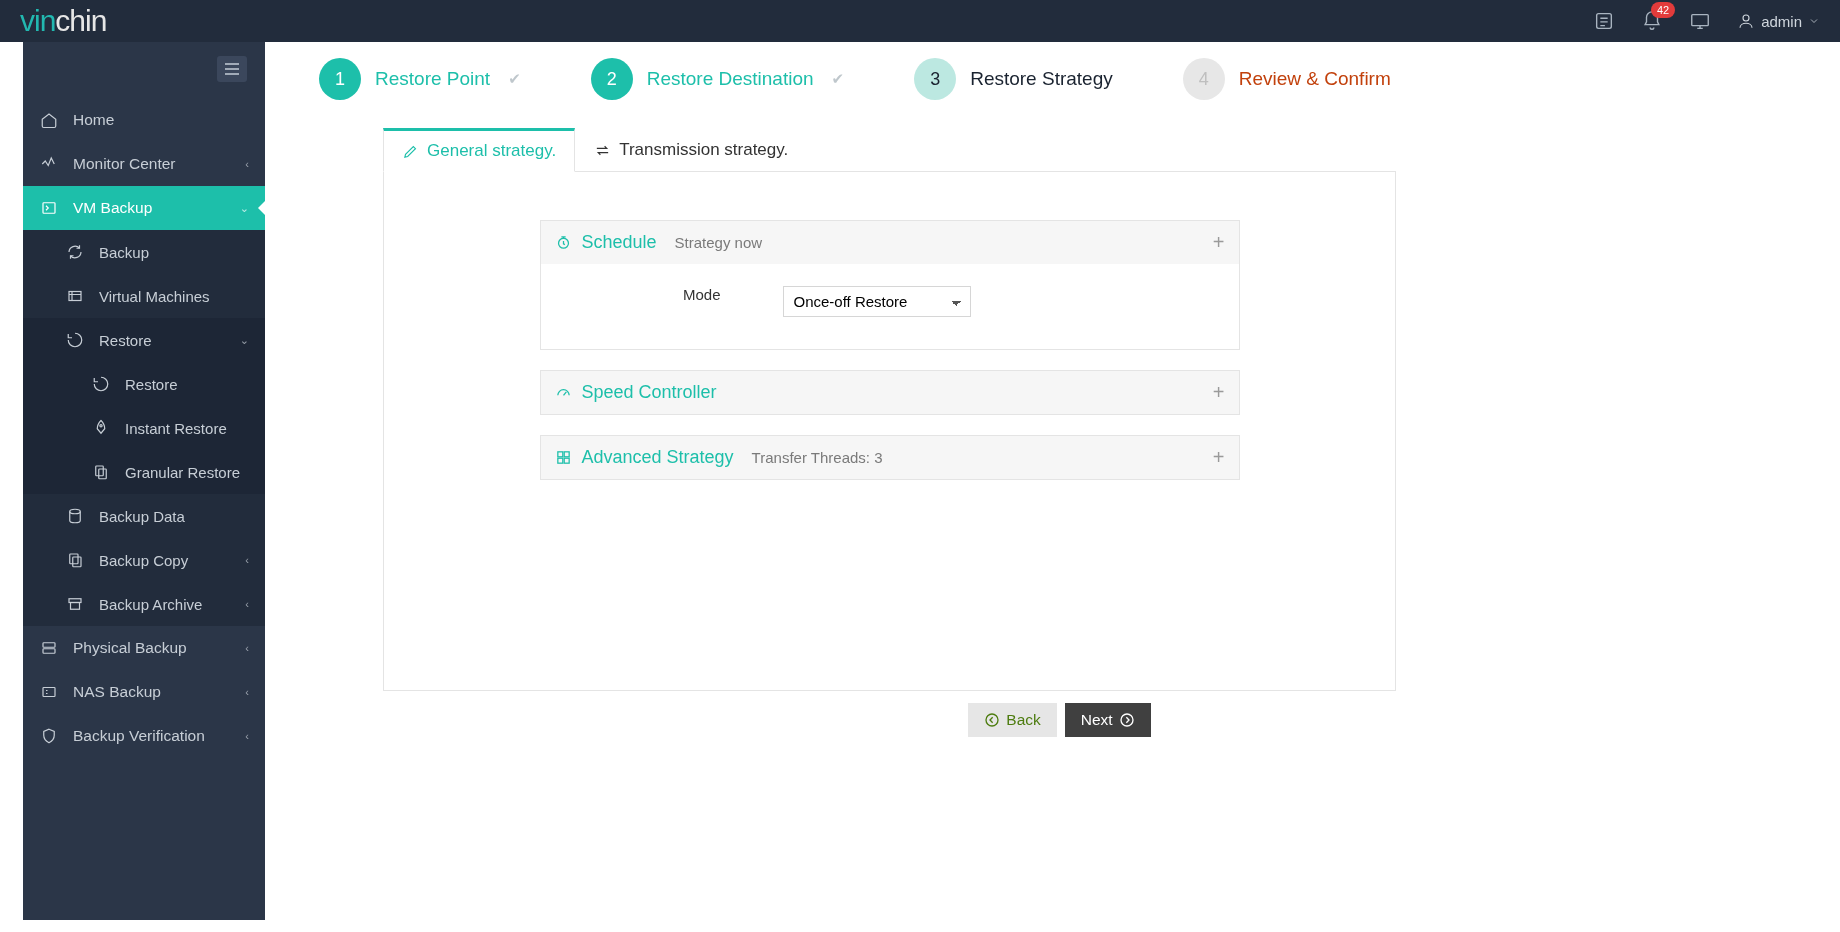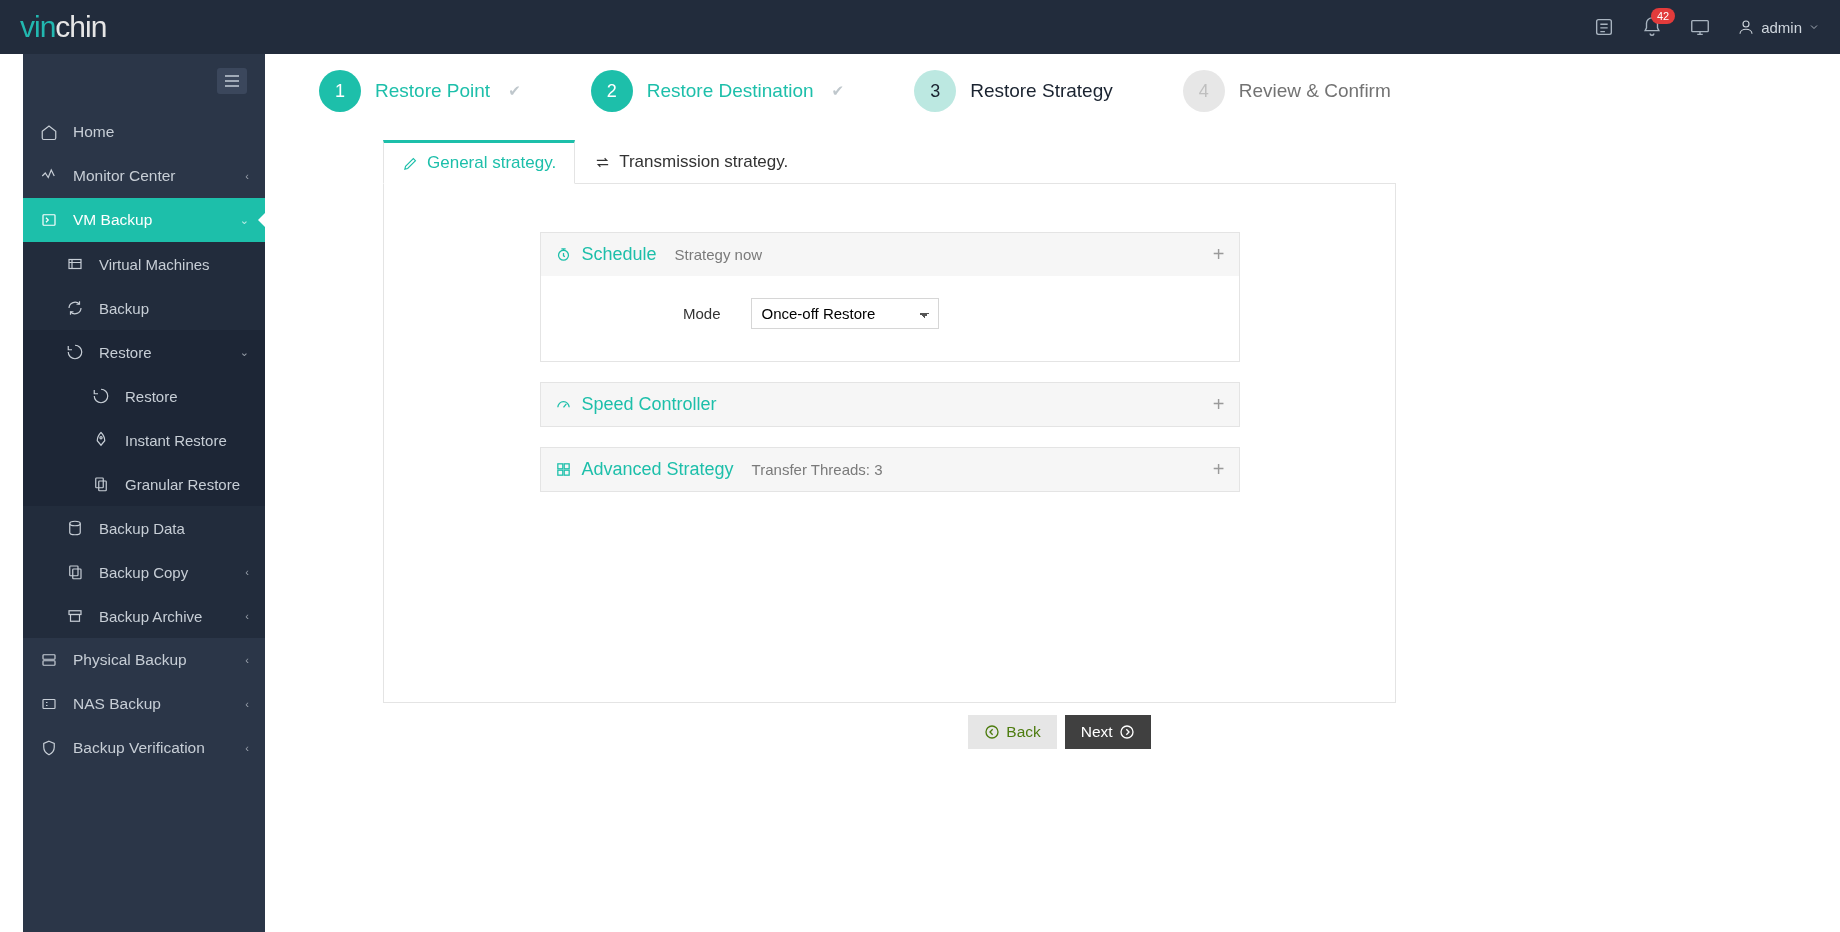--- a/index.html
+++ b/index.html
@@ -1,19 +1,19 @@
 <!DOCTYPE html>
 <html><head>
 <meta charset="utf-8">
 <style>
   * { box-sizing: border-box; margin: 0; padding: 0; }
   body { font-family: "Segoe UI", Arial, sans-serif; background: #fff; color: #333; height: 932px; width: 1840px; overflow: hidden; }
   
   
-  .topbar { background: #222c3c; height: 54px; display: flex; align-items: center; padding: 0 20px; color: #cfd6dd; }
+  .topbar { background: #222c3c; height: 42px; display: flex; align-items: center; padding: 0 20px; color: #cfd6dd; }
   .logo { font-size: 30px; font-weight: 300; letter-spacing: -1px; }
   .logo .v { color: #22b8b0; font-weight: 400; }
   .logo .rest { color: #e6e6e6; }
   .topbar-spacer { flex: 1; }
   .topbar-icons { display: flex; align-items: center; gap: 26px; }
   .tb-icon { width: 22px; height: 22px; display: inline-flex; align-items: center; justify-content: center; cursor: pointer; position: relative; }
   .tb-icon svg { stroke: #a9b4c0; fill: none; stroke-width: 1.5; }
   .tb-badge { position: absolute; top: -8px; right: -12px; background: #e23b3b; color: #fff; font-size: 11px; border-radius: 9px; padding: 1px 6px; line-height: 14px; }
   .tb-user { display: flex; align-items: center; gap: 6px; cursor: pointer; color: #cfd6dd; font-size: 15px; }
   .tb-user svg { stroke: #cfd6dd; fill: none; stroke-width: 1.5; }
@@ -47,42 +47,42 @@
   
   .steps { display: flex; gap: 70px; margin-top: 16px; margin-bottom: 0; }
   .step { display: flex; align-items: center; gap: 14px; }
   .step-circle { width: 42px; height: 42px; border-radius: 50%; display: flex; align-items: center; justify-content: center; font-size: 18px; font-weight: 400; }
   .step.done .step-circle { background: #1dbfaa; color: #fff; }
   .step.current .step-circle { background: #bce8e1; color: #1a2330; }
   .step.future .step-circle { background: #e7e7e7; color: #bfbfbf; }
   .step-label { font-size: 19px; }
   .step.done .step-label { color: #1dbfaa; }
   .step.current .step-label { color: #1a2330; }
-  .step.future .step-label { color: #737373; }
+  .step.future .step-label { color: #c2410c; }
   .step-check { color: #bfc7cc; font-size: 15px; margin-left: 4px; }
   
   
   .strategy-tabs { display: flex; margin-top: 28px; margin-left: 64px; border-bottom: 1px solid #e4e4e4; width: 1013px; }
   .stab { padding: 10px 18px; font-size: 17px; color: #333; cursor: pointer; display: flex; align-items: center; gap: 8px; border: 1px solid transparent; border-bottom: none; }
   .stab.active { color: #1dbfaa; border: 1px solid #e4e4e4; border-bottom: 1px solid #fff; border-top: 3px solid #1dbfaa; margin-bottom: -1px; background: #fff; }
   .stab svg { width: 17px; height: 17px; stroke: currentColor; fill: none; stroke-width: 1.6; }
   
   
   .panel-box { border: 1px solid #e4e4e4; border-top: none; width: 1013px; margin-left: 64px; padding: 48px 7px 210px; }
   
   
   .section { width: 700px; margin: 0 auto 20px; border: 1px solid #e4e4e4; }
   .sec-header { background: #f6f6f6; padding: 10px 14px; display: flex; align-items: center; gap: 10px; cursor: pointer; }
   .sec-icon { color: #1dbfaa; display: inline-flex; }
   .sec-icon svg { width: 17px; height: 17px; stroke: currentColor; fill: none; stroke-width: 1.8; }
   .sec-title { color: #1dbfaa; font-size: 18px; }
   .sec-sub { color: #7a7a7a; font-size: 15px; margin-left: 8px; }
   .sec-plus { margin-left: auto; color: #9a9a9a; font-size: 20px; font-weight: 300; }
   .sec-body { padding: 22px 30px 32px; }
-  .form-row { display: flex; align-items: center; }
+  .form-row { display: flex; align-items: flex-start; gap: 32px; }
   .form-label { width: 180px; text-align: right; padding-right: 30px; font-size: 15px; color: #333; }
   .form-sel { border: 1px solid #d6d6d6; padding: 6px 28px 6px 10px; font-size: 15px; background: #fff; cursor: pointer; appearance: none; background-image: linear-gradient(45deg, transparent 50%, #555 50%), linear-gradient(135deg, #555 50%, transparent 50%); background-position: calc(100% - 14px) 14px, calc(100% - 9px) 14px; background-size: 5px 5px, 5px 5px; background-repeat: no-repeat; min-width: 188px; }
   
   
   .footer { display: flex; justify-content: center; gap: 8px; padding: 12px 0 0; }
   .btn { display: inline-flex; align-items: center; gap: 6px; padding: 8px 16px; font-size: 15.5px; border: none; cursor: pointer; }
   .btn-back { background: #e6e6e6; color: #4d7c0f; }
   .btn-next { background: #404040; color: #fff; }
   .btn svg { width: 16px; height: 16px; stroke: currentColor; fill: none; stroke-width: 2; }
 </style>
@@ -161,34 +161,34 @@
             <path d="M8 9l3 3-3 3"></path>
           </svg>
         </span>
       <span>VM Backup</span>
       <span class="nav-chevron">⌄</span>
     </div>
     <div class="nav-sub">
       <div class="nav-item">
         <span class="nav-icon">
             <svg viewBox="0 0 24 24">
+              <path d="M4 12a8 8 0 0114-5M20 12a8 8 0 01-14 5"></path>
+              <path d="M18 3v4h-4M6 21v-4h4"></path>
+            </svg>
+          </span>
+        <span>Backup</span>
+      </div>
+      <div class="nav-item">
+        <span class="nav-icon">
+            <svg viewBox="0 0 24 24">
               <rect x="4" y="6" width="16" height="12"></rect>
               <path d="M4 10h16M8 6v12"></path>
             </svg>
           </span>
         <span>Virtual Machines</span>
-      </div>
-      <div class="nav-item">
-        <span class="nav-icon">
-            <svg viewBox="0 0 24 24">
-              <path d="M4 12a8 8 0 0114-5M20 12a8 8 0 01-14 5"></path>
-              <path d="M18 3v4h-4M6 21v-4h4"></path>
-            </svg>
-          </span>
-        <span>Backup</span>
       </div>
       <div class="nav-item current">
         <span class="nav-icon">
             <svg viewBox="0 0 24 24">
               <path d="M3 12a9 9 0 109-9"></path>
               <path d="M3 4v5h5"></path>
             </svg>
           </span>
         <span>Restore</span>
         <span class="nav-chevron">⌄</span>

